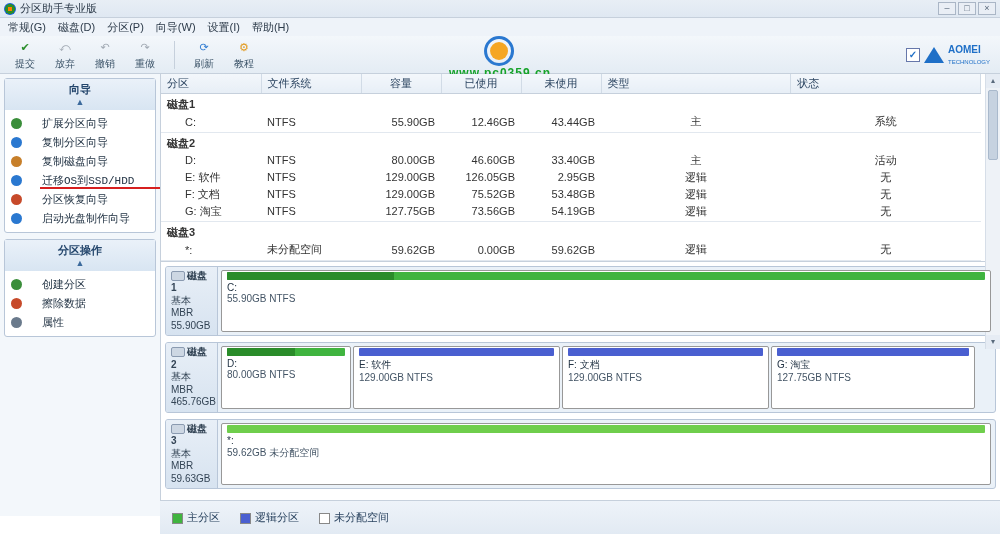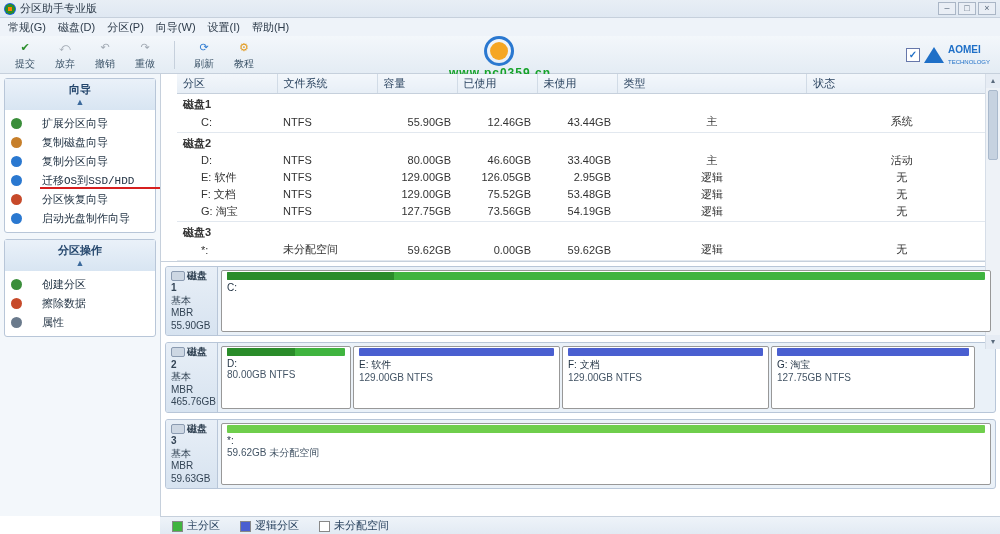--- a/index.html
+++ b/index.html
@@ -94,28 +94,28 @@
   display: inline-block;
 }
 .underline { position: relative; font-family: Liberation Mono, monospace; }
 .underline::after {
   content: ""; position: absolute; left: -2px; right: -26px; bottom: -1px;
   height: 2px; background: #d61f1f;
 }
 
 .right { flex: 1; background: #fff; border-left: 1px solid #c6d0dc; position: relative; overflow: hidden; }
 .table-wrap { border-bottom: 1px solid #c6d0dc; background: #fff; }
-table { width: 820px; border-collapse: collapse; font-size: 11px; margin-left: 16px; }
+table { width: 820px; border-collapse: collapse; font-size: 11px; }
 th {
   text-align: left; padding: 2px 6px;
   background: linear-gradient(#f3f7fb, #e7eef6);
   border-right: 1px solid #d1dbe6; border-bottom: 1px solid #c6d0dc;
   color: #2b4460; font-weight: normal;
 }
-th.rhead { text-align: left; }
+th.rhead { text-align: center; }
 td { padding: 1px 6px; color: #333; }
 td.ralign { text-align: right; }
 td.calign { text-align: center; }
 tr.group td { font-weight: bold; padding-top: 3px; border-top: 1px solid #e2e8ef; }
 tr.hr td { border-bottom: 1px solid #e2e8ef; height: 2px; padding: 0; }
 .scrollbar {
   position: absolute; right: 0; top: 0; width: 15px; height: 275px;
   background: #eef2f7; border-left: 1px solid #d6dee8;
 }
 .scrollbar .thumb { position: absolute; left: 2px; right: 2px; top: 16px; height: 70px; background: #c6d2e0; border: 1px solid #a9b9cc; border-radius: 2px; }
@@ -147,21 +147,21 @@
 .bar.primary.used::after {
   content: ""; position: absolute; left: 0; top: 0; bottom: 0;
   width: var(--u, 20%); background: #2a8c2a;
 }
 .bar.logical { background: #4a5fd0; }
 .bar.unalloc { background: #6fce4c; }
 .pcell .plabel { font-size: 10px; color: #234; white-space: nowrap; }
 .pcell .psize { font-size: 10px; color: #456; }
 
 .legend {
-  position: absolute; left: 160px; right: 0; bottom: 0; height: 18px;
+  position: absolute; left: 160px; right: 0; bottom: 0; height: 34px;
   background: linear-gradient(#eef3f9, #e2eaf3);
   border-top: 1px solid #c6d0dc;
   display: flex; align-items: center; gap: 20px; padding: 0 12px;
   font-size: 11px; color: #2b4460;
 }
 .legend .sw { width: 11px; height: 11px; display: inline-block; vertical-align: middle; margin-right: 4px; border: 1px solid #888; }
 .sw.primary { background: #40b43f; }
 .sw.logical { background: #4a5fd0; }
 .sw.unalloc { background: #fff; }
 </style>
@@ -232,26 +232,26 @@
       <div class="panel-head">
         <span>向导</span>
           <span class="arrow">▲</span>
       </div>
       <div class="panel-body" id="wizards-body">
           <div class="wiz-item">
             <span class="bullet" style="background: rgb(58, 142, 58);"></span>
             <span>扩展分区向导</span>
           </div>
           <div class="wiz-item">
+            <span class="bullet" style="background: rgb(42, 120, 208);"></span>
+            <span>复制分区向导</span>
+          </div>
+          <div class="wiz-item">
             <span class="bullet" style="background: rgb(199, 127, 42);"></span>
             <span>复制磁盘向导</span>
-          </div>
-          <div class="wiz-item">
-            <span class="bullet" style="background: rgb(42, 120, 208);"></span>
-            <span>复制分区向导</span>
           </div>
           <div class="wiz-item">
             <span class="bullet" style="background: rgb(42, 120, 208);"></span>
             <span class="underline">迁移OS到SSD/HDD</span>
           </div>
           <div class="wiz-item">
             <span class="bullet" style="background: rgb(199, 74, 42);"></span>
             <span>分区恢复向导</span>
           </div>
           <div class="wiz-item">
@@ -378,20 +378,21 @@
       <div class="sbtn" style="bottom:0">▾</div>
     </div>
 
     <div class="disk-maps" id="disk-maps">
         <div class="disk-map">
           <div class="info"><span class="dicon"></span><b>磁盘1</b><br>基本 MBR<br>55.90GB</div>
           <div class="bars">
             <div class="pcell" style="width: 770px;">
               <div class="bar primary used" style="--u: 22%;"></div>
               <div class="plabel">C:</div>
+              <div class="psize">55.90GB NTFS</div>
             </div>
           </div>
         </div>
         <div class="disk-map">
           <div class="info"><span class="dicon"></span><b>磁盘2</b><br>基本 MBR<br>465.76GB</div>
           <div class="bars">
             <div class="pcell" style="width: 130px;">
               <div class="bar primary used" style="--u: 58%;"></div>
               <div class="plabel">D:</div>
               <div class="psize">80.00GB NTFS</div>

